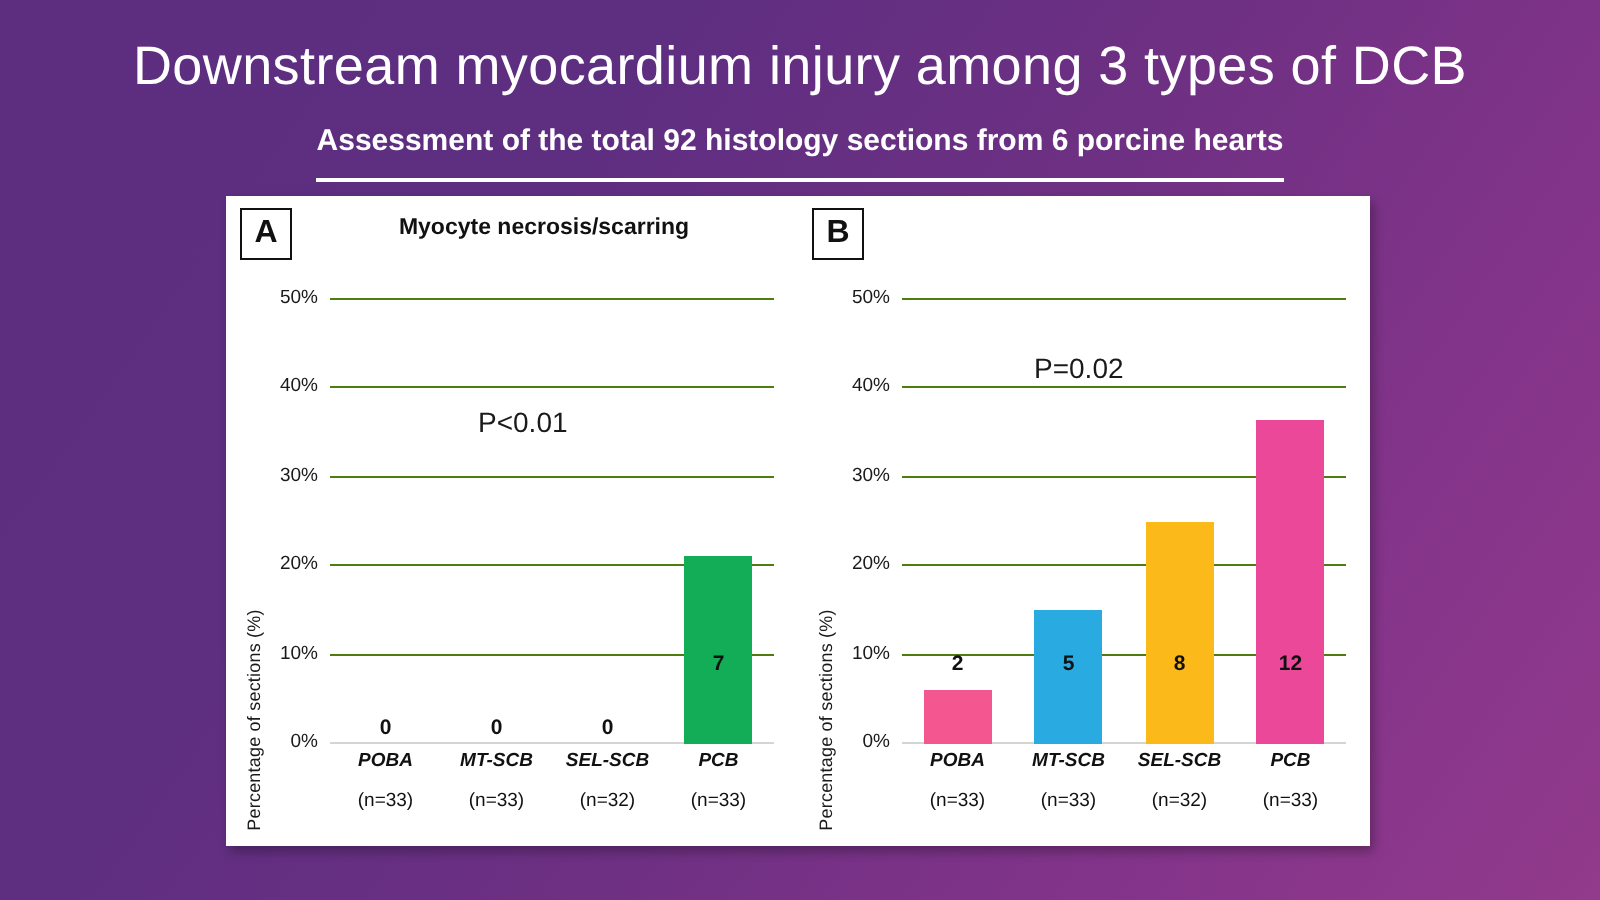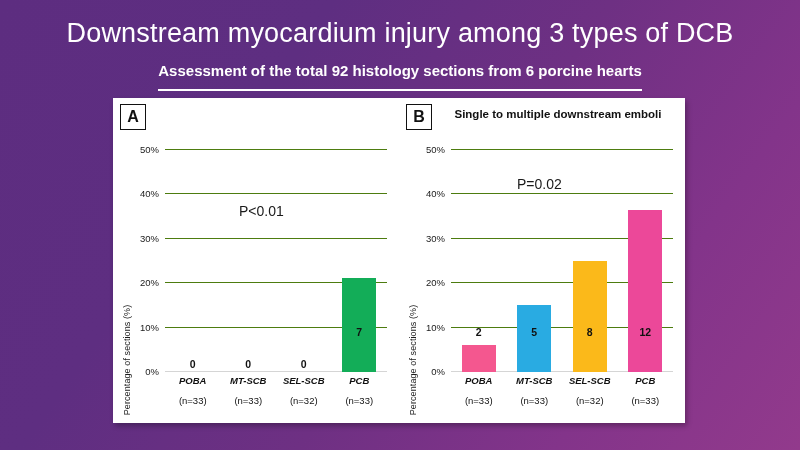--- a/index.html
+++ b/index.html
@@ -224,20 +224,21 @@
   <div class="title">Downstream myocardium injury among 3 types of DCB</div>
 
   <div class="subtitle">
     <span>Assessment of the total 92 histology sections from 6 porcine hearts</span>
   </div>
 
   <div class="card">
 
     <div class="panel">
       <div class="panel-badge">A</div>
+      <div class="panel-title">Myocyte necrosis/scarring</div>
       <div class="y-caption a">Percentage of sections (%)</div>
       <div class="pvalue a">P&lt;0.01</div>
 
       <div class="plot">
         <div class="gridline" style="bottom:100%">
             <span class="ytick">50%</span>
           </div>
         <div class="gridline" style="bottom:80%">
             <span class="ytick">40%</span>
           </div>
@@ -290,21 +291,20 @@
         </div>
         <div class="xcol">
           <div class="xname">PCB</div>
           <div class="xn">(n=33)</div>
         </div>
       </div>
     </div>
 
     <div class="panel">
       <div class="panel-badge">B</div>
-      <div class="panel-title">Single to multiple downstream emboli</div>
       <div class="y-caption b">Percentage of sections (%)</div>
       <div class="pvalue b">P=0.02</div>
 
       <div class="plot">
         <div class="gridline" style="bottom:100%">
             <span class="ytick">50%</span>
           </div>
         <div class="gridline" style="bottom:80%">
             <span class="ytick">40%</span>
           </div>

